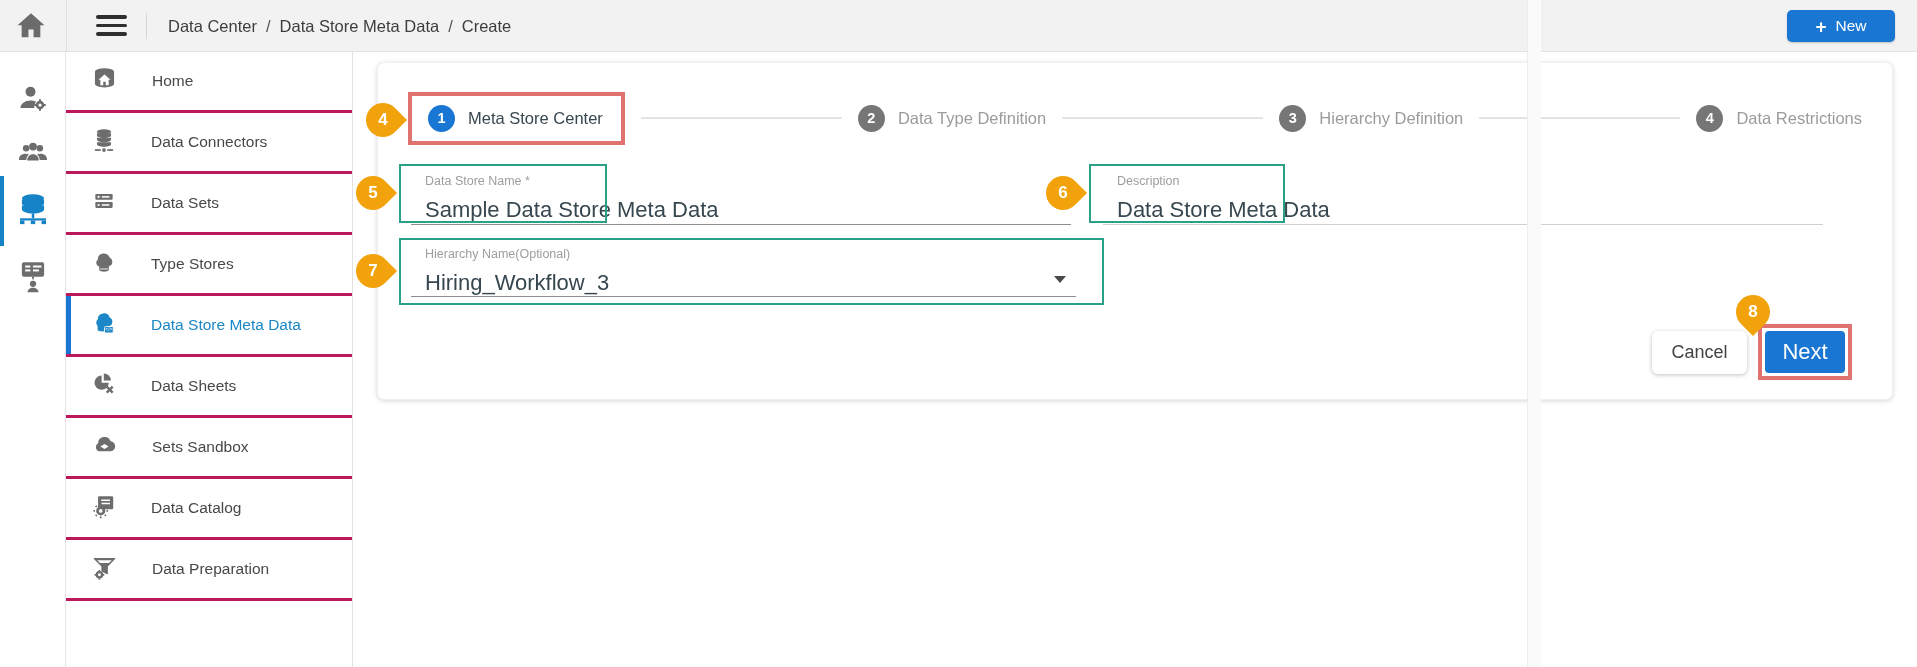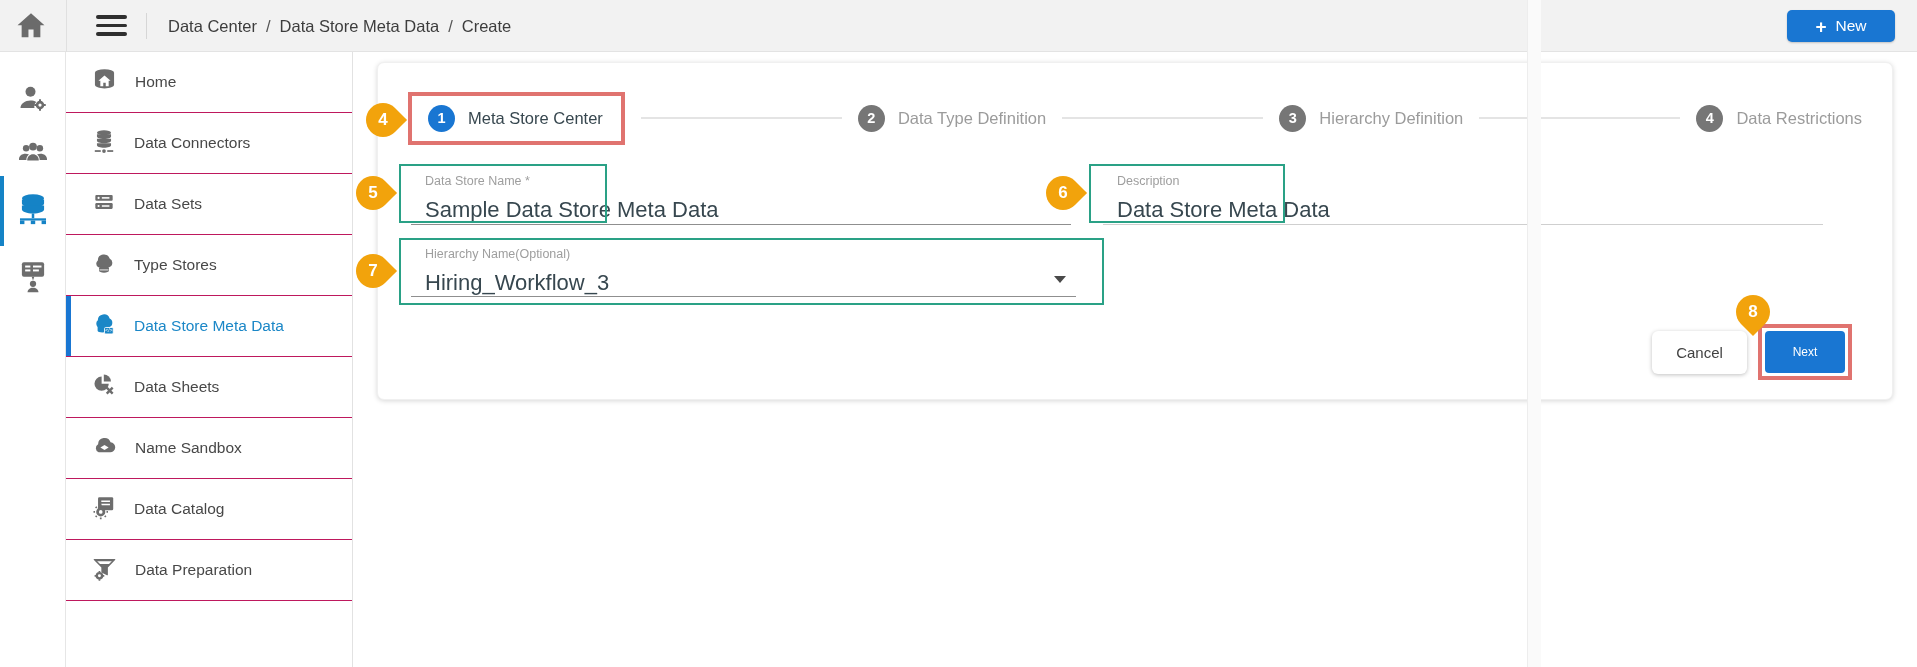--- a/index.html
+++ b/index.html
@@ -23,21 +23,21 @@
 
   
   .rail { position:absolute; left:0; top:52px; width:66px; height:615px; background:#ffffff; border-right:1px solid #e6e6e6; }
   .rail-item { position:absolute; left:0; width:66px; height:56px; display:flex; align-items:center; justify-content:center; cursor:pointer; }
   .rail-item svg { fill:#6d6d6d; }
   .rail-item.active svg { fill:#1583c6; }
   .rail-active-bar { position:absolute; left:0; top:124px; width:4px; height:70px; background:#1583c6; }
 
   
   .sidebar { position:absolute; left:66px; top:52px; width:287px; height:615px; background:#ffffff; border-right:1px solid #e2e2e2; }
-  .side-item { position:relative; height:61px; border-bottom:1px solid #be185d; display:flex; align-items:center; padding-left:25px; gap:17px; cursor:pointer; }
+  .side-item { position:relative; height:61px; border-bottom:3px solid #be185d; display:flex; align-items:center; padding-left:25px; gap:34px; cursor:pointer; }
   .side-item svg { fill:#6d6d6d; flex:0 0 auto; }
   .side-item .s-label { font-size:15.5px; color:#484848; }
   .side-item.active .s-label { color:#1b87c7; }
   .side-item.active svg { fill:#1b87c7; }
   .side-item.active::before { content:""; position:absolute; left:0; top:0; width:5px; height:100%; background:#1976d2; }
 
   
   .content { position:absolute; left:353px; top:52px; width:1564px; height:615px; background:#ffffff; }
   .card { position:absolute; left:24px; top:10px; width:1516px; height:338px; background:#ffffff; border:1px solid #f0f0f0; border-radius:7px; box-shadow:0 1px 5px rgba(0,0,0,.16); }
 
@@ -54,22 +54,22 @@
   
   .fld-label { position:absolute; font-size:12.5px; color:#9e9e9e; }
   .fld-value { position:absolute; font-size:22px; color:#37474f; cursor:text; }
   .underline { position:absolute; height:1px; background:#8f8f8f; }
   .underline.light { background:#cfcfcf; }
   .gbox { position:absolute; border:2px solid #2aa186; pointer-events:none; z-index:5; }
   .rbox { position:absolute; border:4px solid #e0736f; pointer-events:none; z-index:5; }
   .caret { position:absolute; width:0; height:0; border-left:6px solid transparent; border-right:6px solid transparent; border-top:7px solid #4a4a4a; cursor:pointer; }
 
   
-  .btn-cancel { position:absolute; left:1274px; top:268px; width:95px; height:43px; background:#ffffff; border-radius:6px; box-shadow:0 1px 4px rgba(0,0,0,.25); display:flex; align-items:center; justify-content:center; font-size:15px; color:#424242; cursor:pointer;text-align:center; }
-  .btn-next { position:absolute; left:1387px; top:268px; width:80px; height:42px; background:#1976d2; border-radius:4px; display:flex; align-items:center; justify-content:center; font-size:12px; color:#fff; cursor:pointer; }
+  .btn-cancel { position:absolute; left:1274px; top:268px; width:95px; height:43px; background:#ffffff; border-radius:6px; box-shadow:0 1px 4px rgba(0,0,0,.25); display:flex; align-items:center; justify-content:center; font-size:18px; color:#424242; cursor:pointer;text-align:center; }
+  .btn-next { position:absolute; left:1387px; top:268px; width:80px; height:42px; background:#1976d2; border-radius:4px; display:flex; align-items:center; justify-content:center; font-size:22px; color:#fff; cursor:pointer; }
 
   
   .pin { position:absolute; width:34px; height:34px; background:#f2a30c; z-index:8; }
   .pin.right { border-radius:50% 50% 0 50%; transform:rotate(-45deg); }
   .pin.down { border-radius:50% 50% 0 50%; transform:rotate(45deg); }
   .pin span { position:absolute; inset:0; display:flex; align-items:center; justify-content:center; color:#fff; font-weight:bold; font-size:17px; }
   .pin.right span { transform:rotate(45deg); }
   .pin.down span { transform:rotate(-45deg); }
 </style>
 </head>
@@ -228,21 +228,21 @@
       <span class="s-label">Data Sheets</span>
     </div>
 
     <div class="side-item">
       <span>
         <svg width="27" height="26" viewBox="0 0 24 24">
           <path d="M6.1 10.4a5.9 5.9 0 0 1 11.5-1.8A4.6 4.6 0 0 1 17 17.8H6.6a4.1 4.1 0 0 1-.5-7.4z"></path>
           <path d="M8.2 13.4l3.8-2.3 3.8 2.3-3.8 2.3z" fill="#fff"></path>
         </svg>
       </span>
-      <span class="s-label">Name Sandbox</span>
+      <span class="s-label">Sets Sandbox</span>
     </div>
 
     <div class="side-item">
       <span>
         <svg width="26" height="26" viewBox="0 0 24 24">
           <rect x="6.5" y="3" width="14" height="12" rx="1.2"></rect>
           <rect x="9.5" y="6" width="8" height="1.4" fill="#fff"></rect>
           <rect x="9.5" y="9" width="8" height="1.4" fill="#fff"></rect>
           <circle cx="9" cy="16.5" r="4.2"></circle>
             <circle cx="9" cy="16.5" r="1.7" fill="#fff"></circle>

